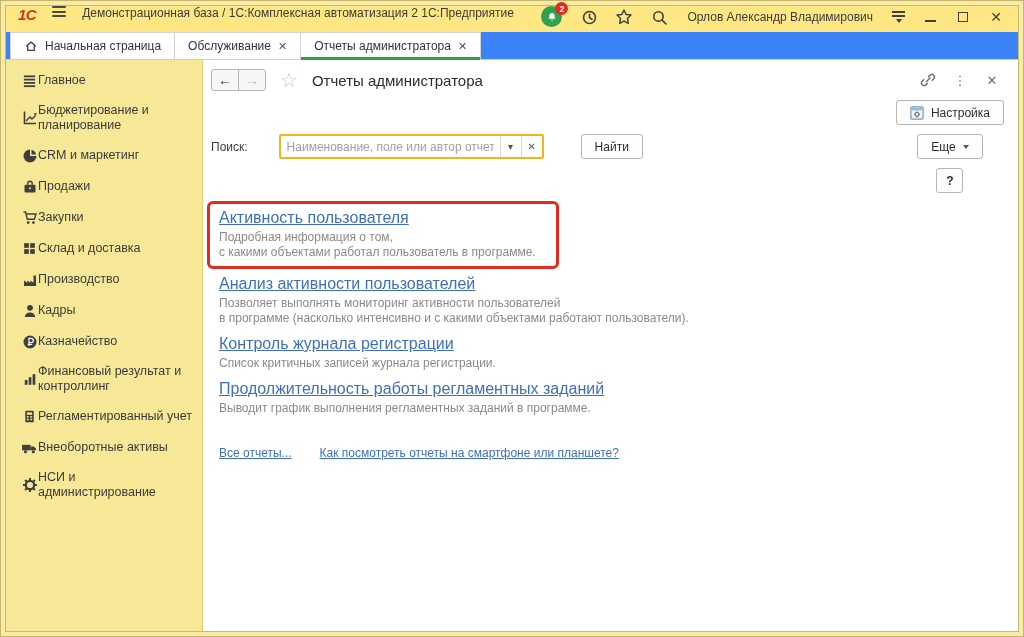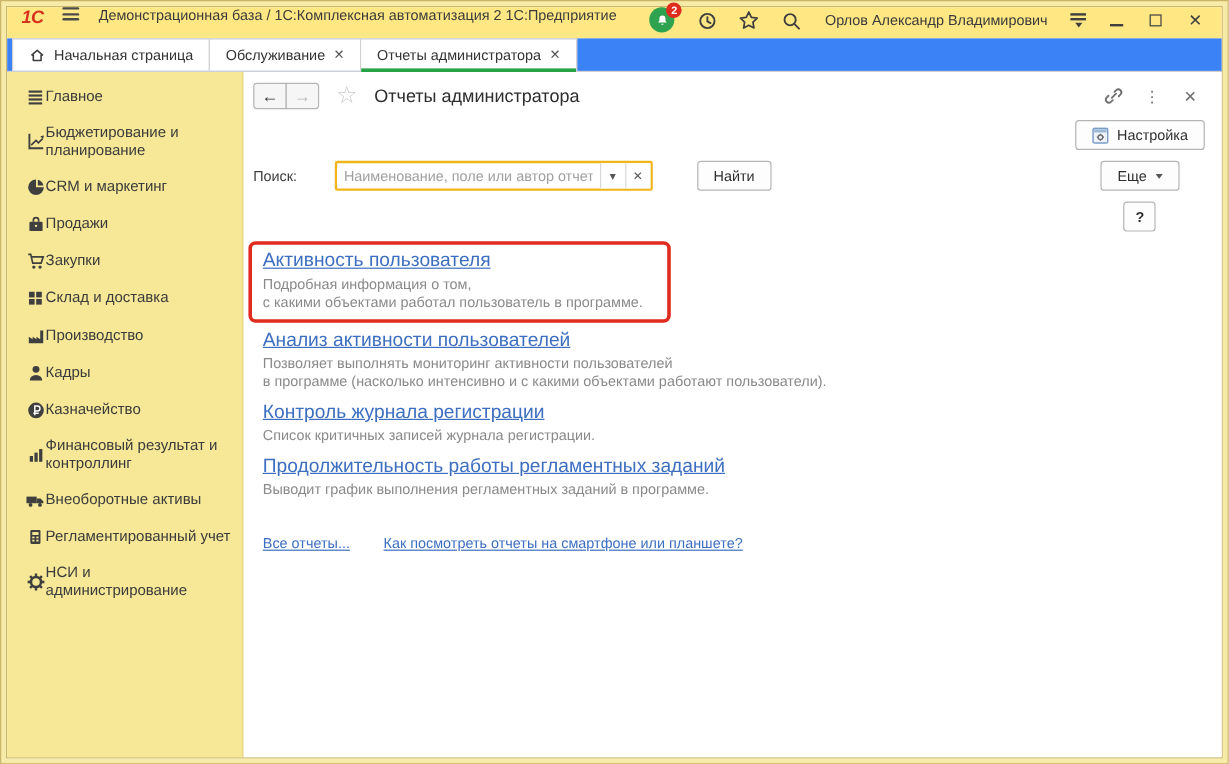--- a/index.html
+++ b/index.html
@@ -356,46 +356,46 @@
                 <rect x="2.8" y="9" width="2.7" height="4.8"></rect>
                 <rect x="6.7" y="6.2" width="2.7" height="7.6"></rect>
                 <rect x="10.6" y="3.2" width="2.7" height="10.6"></rect>
               </svg>
           </span>
           <span>Финансовый результат и контроллинг</span>
         </div>
 
         <div class="side-item">
           <span class="side-ico">
-            <svg width="17" height="17" viewBox="0 0 16 16" fill="#3f3f3f">
-                <rect x="1" y="5.5" width="8" height="5.2"></rect>
-                <path d="M9 7h3l2.2 2.2v1.5H9z"></path>
-                <circle cx="4.2" cy="12" r="1.5"></circle>
-                <circle cx="11.6" cy="12" r="1.5"></circle>
-              </svg>
-          </span>
-          <span>Внеоборотные активы</span>
-        </div>
-
-        <div class="side-item">
-          <span class="side-ico">
             <svg width="15" height="15" viewBox="0 0 16 16">
                 <rect x="3.5" y="1.8" width="9" height="12.4" rx="1" fill="#3f3f3f"></rect>
                 <rect x="5.2" y="3.6" width="5.6" height="2.6" fill="#f6e897"></rect>
                 <rect x="5.2" y="7.6" width="2" height="1.6" fill="#f6e897"></rect>
                 <rect x="8.8" y="7.6" width="2" height="1.6" fill="#f6e897"></rect>
                 <rect x="5.2" y="10.4" width="2" height="1.6" fill="#f6e897"></rect>
                 <rect x="8.8" y="10.4" width="2" height="1.6" fill="#f6e897"></rect>
               </svg>
           </span>
           <span>Регламентированный учет</span>
         </div>
 
         <div class="side-item">
           <span class="side-ico">
+            <svg width="17" height="17" viewBox="0 0 16 16" fill="#3f3f3f">
+                <rect x="1" y="5.5" width="8" height="5.2"></rect>
+                <path d="M9 7h3l2.2 2.2v1.5H9z"></path>
+                <circle cx="4.2" cy="12" r="1.5"></circle>
+                <circle cx="11.6" cy="12" r="1.5"></circle>
+              </svg>
+          </span>
+          <span>Внеоборотные активы</span>
+        </div>
+
+        <div class="side-item">
+          <span class="side-ico">
             <svg width="16" height="16" viewBox="0 0 16 16" fill="none" stroke="#3f3f3f">
                 <circle cx="8" cy="8" r="4.2" stroke-width="2.2"></circle>
                 <g stroke-width="2">
                   <path d="M8 1v2.2M8 12.8V15M1 8h2.2M12.8 8H15M3.05 3.05l1.56 1.56M11.39 11.39l1.56 1.56M12.95 3.05l-1.56 1.56M4.61 11.39l-1.56 1.56"></path>
                 </g>
                 <circle cx="8" cy="8" r="1.6" fill="#f6e897" stroke="none"></circle>
               </svg>
           </span>
           <span>НСИ и администрирование</span>
         </div>

